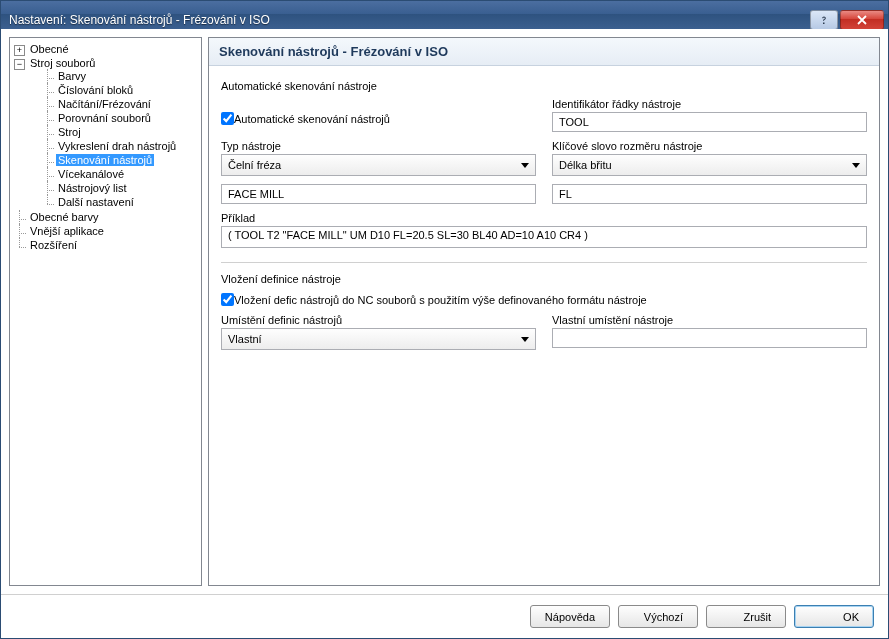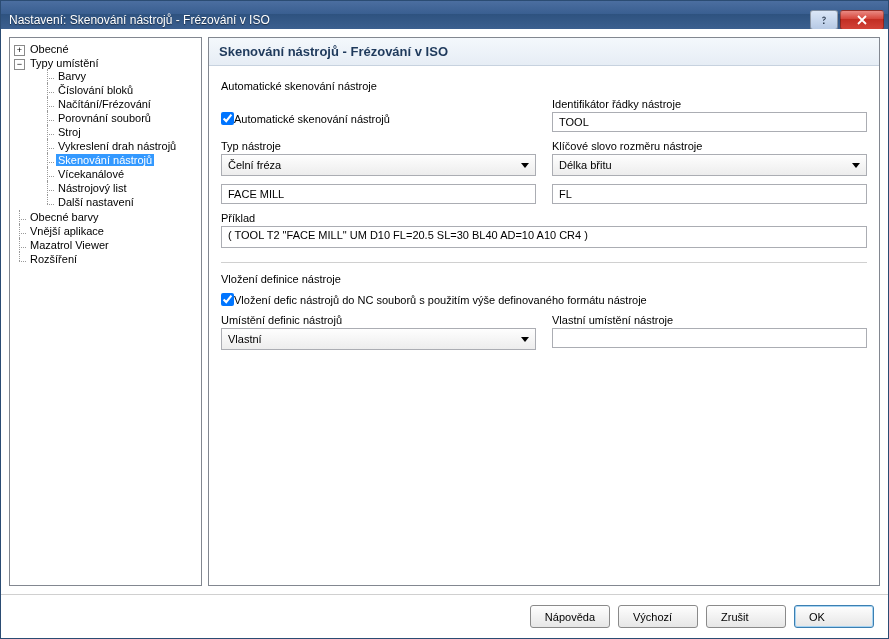--- a/index.html
+++ b/index.html
@@ -31,21 +31,21 @@
   .col{ flex:1; display:flex; flex-direction:column; gap:2px;}
   .chk{ display:flex; align-items:center; padding-top:14px;}
   input[type=checkbox]{ width:13px; height:13px; margin:0;}
   .lbl{ color:#000; }
   .txt{ height:20px; border:1px solid #abadb3; padding:2px 6px; background:#fff; width:100%;}
   .select{ height:22px; border:1px solid #abadb3; background:linear-gradient(to bottom,#fefefe,#ededed); padding:0 22px 0 6px; display:flex; align-items:center; position:relative; width:100%;}
   .select::after{ content:""; position:absolute; right:6px; top:50%; margin-top:-2px; border-left:4px solid transparent; border-right:4px solid transparent; border-top:5px solid #000;}
   .example{ height:22px; border:1px solid #abadb3; padding:2px 6px; background:#fff; color:#000;}
   .divider{ border-top:1px solid #d0d0d0; margin:14px 0 10px;}
   .footer{ border-top:1px solid #d0d0d0; padding:10px 14px; display:flex; justify-content:flex-end; gap:8px; background:#fff;}
-  .btn{ min-width:80px; height:23px; border:1px solid #8a8a8a; background:linear-gradient(to bottom,#fefefe,#e6e6e6); border-radius:3px; display:inline-flex; align-items:center; justify-content:flex-start; padding:0 14px; color:#000; cursor:default;}
+  .btn{ min-width:80px; height:23px; border:1px solid #8a8a8a; background:linear-gradient(to bottom,#fefefe,#e6e6e6); border-radius:3px; display:inline-flex; align-items:center; justify-content:flex-end; padding:0 14px; color:#000; cursor:default;}
   .btn.default{ border:1px solid #3c7fb1; box-shadow:0 0 0 1px #a6d3f2 inset;}
 </style>
 </head>
 <body>
 
 <div class="window">
   <div class="titlebar">
     <span class="title">Nastavení: Skenování nástrojů - Frézování v ISO</span>
     <span class="win-btn question">
       <svg width="10" height="10" viewBox="0 0 10 10">
@@ -57,37 +57,36 @@
           <path stroke="#fff" stroke-width="1.8" fill="none" d="M2 1l8 8M10 1L2 9"></path>
         </svg>
     </span>
   </div>
 
   <div class="body">
     <div class="tree-pane">
       <div class="tree">
         <ul>
           <li><span class="toggle">+</span><span class="label">Obecné</span></li>
-          <li><span class="toggle">−</span><span class="label">Typy umístění</span>
+          <li><span class="toggle">−</span><span class="label">Stroj souborů</span>
             <ul>
               <li><span class="tline"></span><span class="label">Barvy</span></li>
               <li><span class="tline"></span><span class="label">Číslování bloků</span></li>
               <li><span class="tline"></span><span class="label">Načítání/Frézování</span></li>
               <li><span class="tline"></span><span class="label">Porovnání souborů</span></li>
               <li><span class="tline"></span><span class="label">Stroj</span></li>
               <li><span class="tline"></span><span class="label">Vykreslení drah nástrojů</span></li>
               <li><span class="tline"></span><span class="label selected">Skenování nástrojů</span></li>
               <li><span class="tline"></span><span class="label">Vícekanálové</span></li>
               <li><span class="tline"></span><span class="label">Nástrojový list</span></li>
               <li class="last"><span class="tline"></span><span class="label">Další nastavení</span></li>
             </ul>
           </li>
           <li><span class="tline"></span><span class="label">Obecné barvy</span></li>
           <li><span class="tline"></span><span class="label">Vnější aplikace</span></li>
-          <li><span class="tline"></span><span class="label">Mazatrol Viewer</span></li>
           <li class="last"><span class="tline"></span><span class="label">Rozšíření</span></li>
         </ul>
       </div>
     </div>
 
     <div class="content-pane">
       <div class="content-header">Skenování nástrojů - Frézování v ISO</div>
       <div class="content-body">
         <div class="group-title">Automatické skenování nástroje</div>
         <div class="row">

